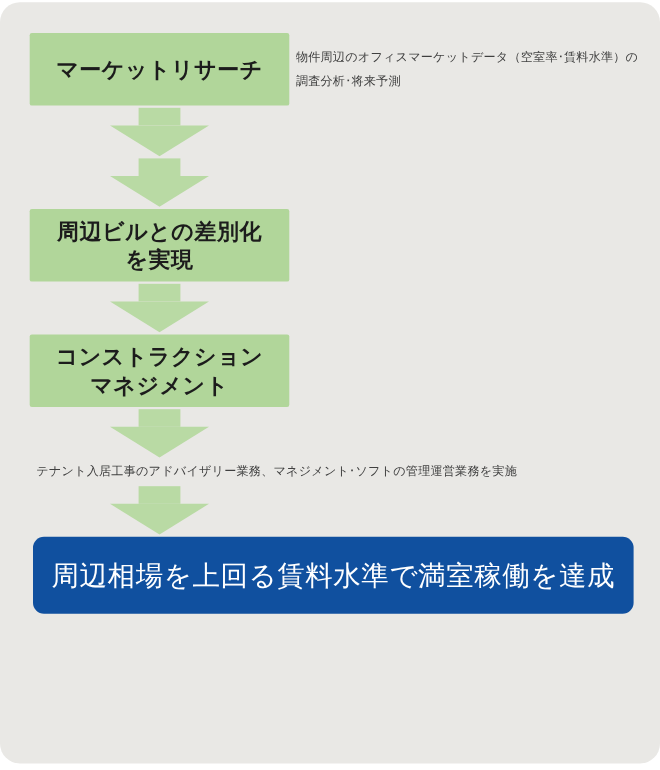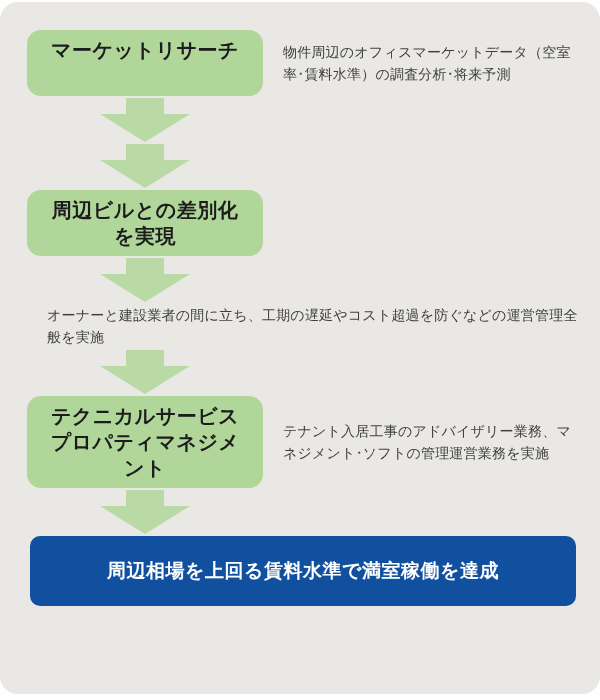--- a/index.html
+++ b/index.html
@@ -25,38 +25,39 @@
   .step-row {
     display: flex;
     align-items: center;
   }
   .step-box {
     flex: 0 0 236px;
     width: 236px;
     min-height: 66px;
     box-sizing: border-box;
     background: var(--step-green, #b1d69a);
-    border-radius: 14px;
+    border-radius: 2px;
     display: flex;
+    align-items: center;
     justify-content: center;
     text-align: center;
     padding: 7px 22px;
   }
   .step-title {
     font-size: 20px;
     line-height: 26px;
     font-weight: bold;
     color: var(--title-text, #1c1c1c);
     white-space: pre-line;
     letter-spacing: 0.5px;
   }
   .step-desc {
-    margin-left: 20px;
+    margin-left: 6px;
     flex: 1;
-    font-size: 14px;
+    font-size: 11px;
     line-height: 22px;
     color: var(--desc-text, #3f3f3f);
     letter-spacing: 0.2px;
   }
   .arrow {
     width: 90px;
     margin: 2px 0 2px 73px;
   }
   .arrow .stem {
     width: 38px;
@@ -76,22 +77,22 @@
     height: 70px;
     margin-left: 3px;
     background: var(--result-blue, #10509f);
     border-radius: 10px;
     display: flex;
     align-items: center;
     justify-content: center;
   }
   .result-label {
     color: var(--result-text, #ffffff);
-    font-size: 19px;
-    font-weight: bold;
+    font-size: 25px;
+    font-weight: normal;
     letter-spacing: 0.5px;
   }
 </style>
 </head>
 <body>
 
 <div class="card">
 
   <div class="step-row">
     <div class="step-box">
@@ -116,33 +117,32 @@
       <span class="step-title">周辺ビルとの差別化を実現</span>
     </div>
   </div>
 
   <div class="arrow">
     <div class="stem"></div>
     <div class="head"></div>
   </div>
 
   <div class="step-row">
-    <div class="step-desc">オーナーと建設業者の間に立ち、工期の遅延やコスト超過を防ぐなどの運営管理全般を実施</div>
+    <div class="step-box">
+      <span class="step-title">コンストラクション
+マネジメント</span>
+    </div>
   </div>
 
   <div class="arrow">
     <div class="stem"></div>
     <div class="head"></div>
   </div>
 
   <div class="step-row">
-    <div class="step-box">
-      <span class="step-title">テクニカルサービス
-プロパティマネジメント</span>
-    </div>
     <div class="step-desc">テナント入居工事のアドバイザリー業務、マネジメント･ソフトの管理運営業務を実施</div>
   </div>
 
   <div class="arrow">
     <div class="stem"></div>
     <div class="head"></div>
   </div>
 
   <div class="result-box">
     <span class="result-label">周辺相場を上回る賃料水準で満室稼働を達成</span>

